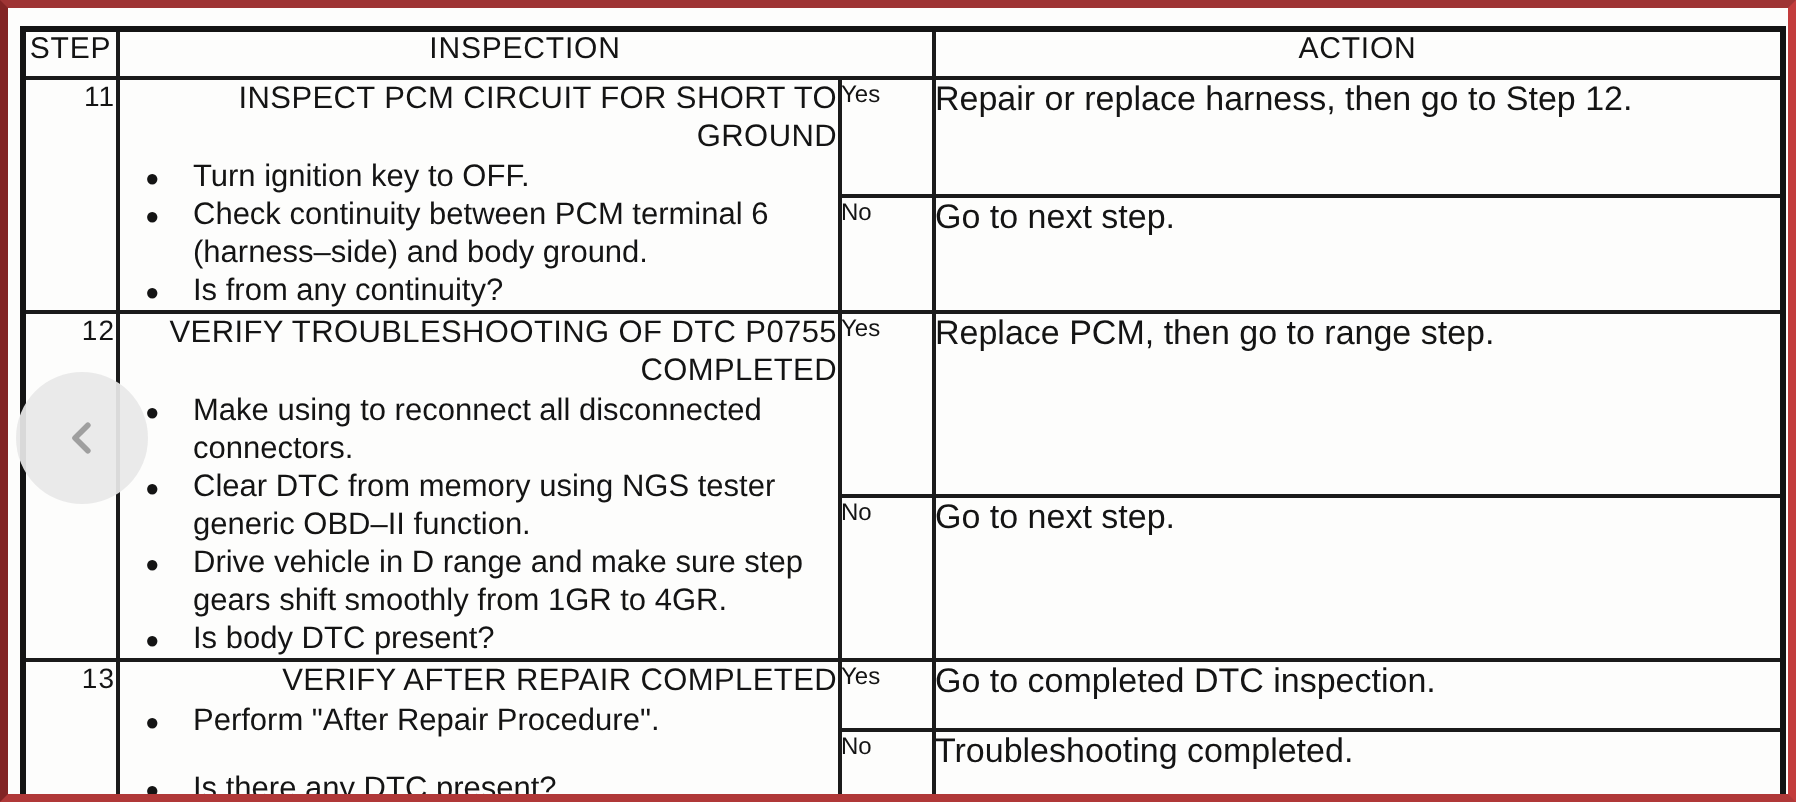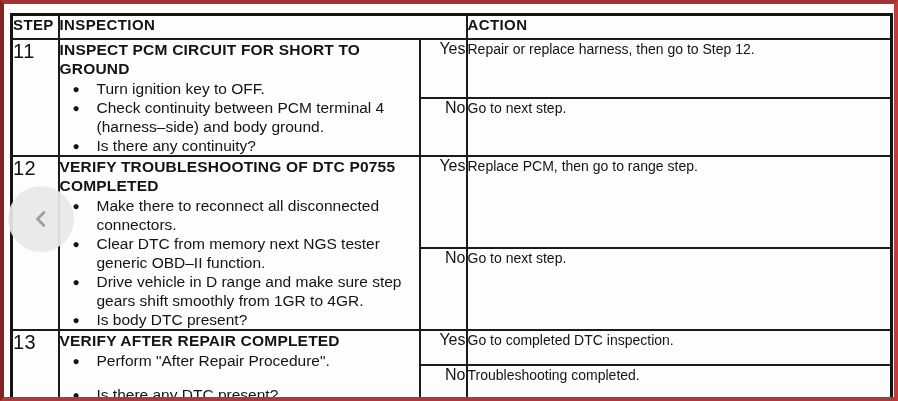--- a/index.html
+++ b/index.html
@@ -38,40 +38,41 @@
     overflow: hidden;
   }
   col.c-step   { width: 47px; }
   col.c-insp   { width: 361px; }
   col.c-yn     { width: 47px; }
   col.c-action { width: 425px; }
 
   th.hdr {
     height: 22px;
     font-size: 15px;
-    font-weight: bold;
+    font-weight: normal;
     letter-spacing: 0.4px;
-    text-align: left;
+    text-align: center;
     vertical-align: middle;
     padding: 2px 0;
   }
   td.step-num {
-    text-align: left;
-    font-size: 20px;
+    text-align: right;
+    font-size: 14px;
     padding-top: 4px;
     letter-spacing: 0.5px;
   }
   td.insp {
     padding: 3px 5px 3px 6px;
   }
   .insp-title {
-    font-weight: bold;
+    font-weight: normal;
     font-size: 15.5px;
     line-height: 19px;
     letter-spacing: 0.2px;
+    text-align: right;
   }
   ul.bullets {
     list-style: none;
     margin: 1px 16px 0 0;
     padding: 0;
   }
   ul.bullets li {
     position: relative;
     padding-left: 37px;
     font-size: 15.5px;
@@ -79,26 +80,26 @@
   }
   ul.bullets li::before {
     content: "●";
     position: absolute;
     left: 13px;
     top: 1px;
     font-size: 12px;
   }
   ul.bullets li.gap { margin-top: 15px; }
   td.yn {
-    text-align: right;
-    font-size: 16px;
+    text-align: left;
+    font-size: 12px;
     padding-top: 4px;
   }
   td.action {
-    font-size: 14px;
+    font-size: 17px;
     padding: 4px 6px 4px 8px;
     line-height: 19px;
   }
   
   tr.r-11a td { height: 52px; }
   tr.r-11b td { height: 51px; }
   tr.r-12a td { height: 81px; }
   tr.r-12b td { height: 72px; }
   tr.r-13a td { height: 32px; }
   tr.r-13b td { height: 37px; }
@@ -139,39 +140,39 @@
       <th class="hdr" colspan="2">INSPECTION</th>
       <th class="hdr">ACTION</th>
     </tr>
 
     <tr class="r-11a">
       <td class="step-num" rowspan="2">11</td>
       <td class="insp" rowspan="2">
         <div class="insp-title">INSPECT PCM CIRCUIT FOR SHORT TO GROUND</div>
         <ul class="bullets">
           <li>Turn ignition key to OFF.</li>
-          <li>Check continuity between PCM terminal 4 (harness–side) and body ground.</li>
-          <li>Is there any continuity?</li>
+          <li>Check continuity between PCM terminal 6 (harness–side) and body ground.</li>
+          <li>Is from any continuity?</li>
         </ul>
       </td>
       <td class="yn">Yes</td>
       <td class="action">Repair or replace harness, then go to Step 12.</td>
     </tr>
     <tr class="r-11b">
       <td class="yn">No</td>
       <td class="action">Go to next step.</td>
     </tr>
 
     <tr class="r-12a">
       <td class="step-num" rowspan="2">12</td>
       <td class="insp" rowspan="2">
         <div class="insp-title">VERIFY TROUBLESHOOTING OF DTC P0755 COMPLETED</div>
         <ul class="bullets">
-          <li>Make there to reconnect all disconnected connectors.</li>
-          <li>Clear DTC from memory next NGS tester generic OBD–II function.</li>
+          <li>Make using to reconnect all disconnected connectors.</li>
+          <li>Clear DTC from memory using NGS tester generic OBD–II function.</li>
           <li>Drive vehicle in D range and make sure step gears shift smoothly from 1GR to 4GR.</li>
           <li>Is body DTC present?</li>
         </ul>
       </td>
       <td class="yn">Yes</td>
       <td class="action">Replace PCM, then go to range step.</td>
     </tr>
     <tr class="r-12b">
       <td class="yn">No</td>
       <td class="action">Go to next step.</td>

